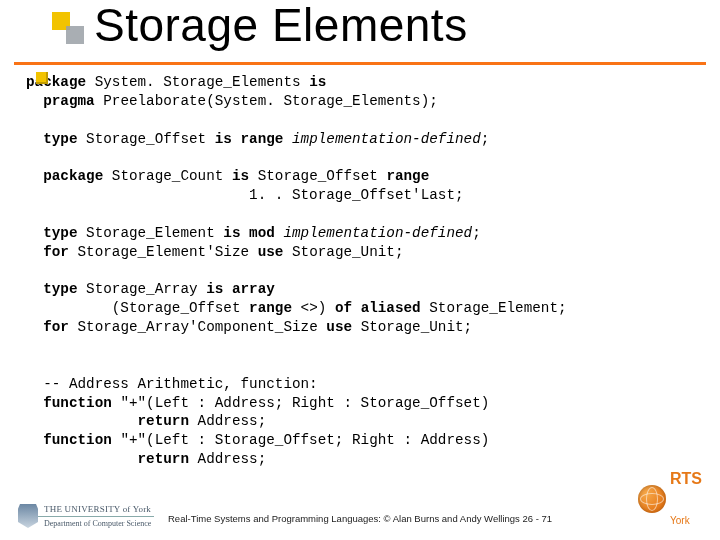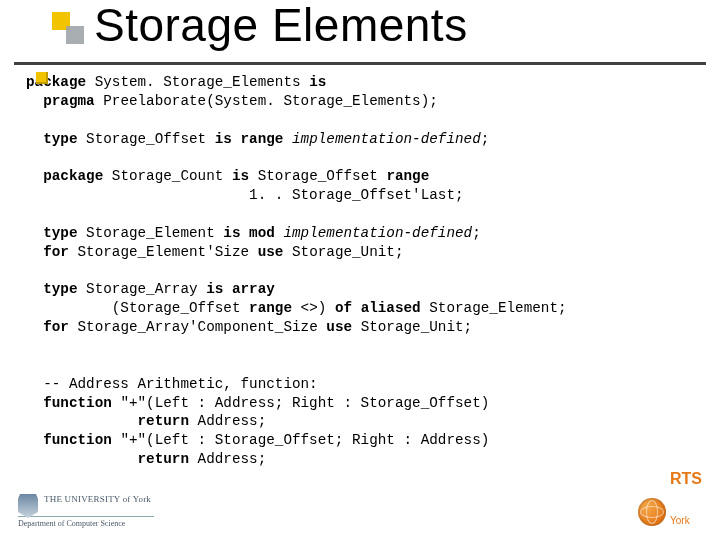--- a/index.html
+++ b/index.html
@@ -8,21 +8,21 @@
     width: 720px;
     height: 540px;
     background: #ffffff;
     font-family: Arial, sans-serif;
     position: relative;
     overflow: hidden;
   }
   .title-bar {
     position: relative;
     height: 62px;
-    border-bottom: 3px solid #404040;
+    border-bottom: 3px solid #f97316;
     margin: 0 14px 0 14px;
   }
   .sq { position: absolute; width: 18px; height: 18px; }
   .sq-yellow { background: #f2c300; left: 38px; top: 12px; }
   .sq-gray   { background: #9aa0a6; left: 52px; top: 26px; opacity: .85; }
   .title {
     position: absolute;
     left: 80px;
     top: -2px;
     font-size: 46px;
@@ -58,21 +58,21 @@
     position: absolute;
     left: 18px; bottom: 6px;
     width: 136px;
   }
   .univ-top {
     font-family: Georgia, 'Times New Roman', serif;
     font-size: 9px;
     letter-spacing: .2px;
     color: #4a5a6a;
     border-bottom: 1px solid #8aa;
-    padding-bottom: 12px;
+    padding-bottom: 2px;
   }
   .univ-bot {
     font-family: Liberation Serif, serif;
     font-size: 8px;
     color: #4a5a6a;
     padding-top: 2px;
   }
   .univ-shield {
     float: left;
     width: 20px; height: 24px;
@@ -86,21 +86,21 @@
     left: 168px; right: 110px; bottom: 10px;
     font-family: Verdana, Arial, sans-serif;
     font-size: 9.5px;
     color: #222;
     white-space: nowrap;
   }
   .rts-logo {
     position: absolute;
     right: 18px; bottom: 8px;
     display: flex;
-    align-items: flex-end;
+    align-items: center;
   }
   .rts-globe {
     width: 28px; height: 28px;
     border-radius: 50%;
     background: radial-gradient(circle at 30% 30%, #f6a94b, #e67817 70%);
     box-shadow: inset 0 0 4px rgba(0,0,0,.3);
     margin-right: 4px;
     position: relative;
   }
   .rts-globe::before, .rts-globe::after {
@@ -158,20 +158,21 @@
 <b>             return </b><span>Address;</span>
 <b>  function </b><span>"+"(Left : Storage_Offset; Right : Address)</span>
 <b>             return </b><span>Address;</span></div>
 
 <div class="footer">
   <div class="univ-logo">
     <div class="univ-shield"></div>
     <div class="univ-top">THE UNIVERSITY of York</div>
     <div class="univ-bot">Department of Computer Science</div>
   </div>
+  <div class="credit">Real-Time Systems and Programming Languages: © Alan Burns and Andy Wellings  26 - 71</div>
   <div class="rts-logo">
     <div class="rts-globe"></div>
     <div class="rts-text">
       <div class="rts-big">RTS</div>
       <div class="rts-small">York</div>
     </div>
   </div>
 </div>
 
 </body></html>

